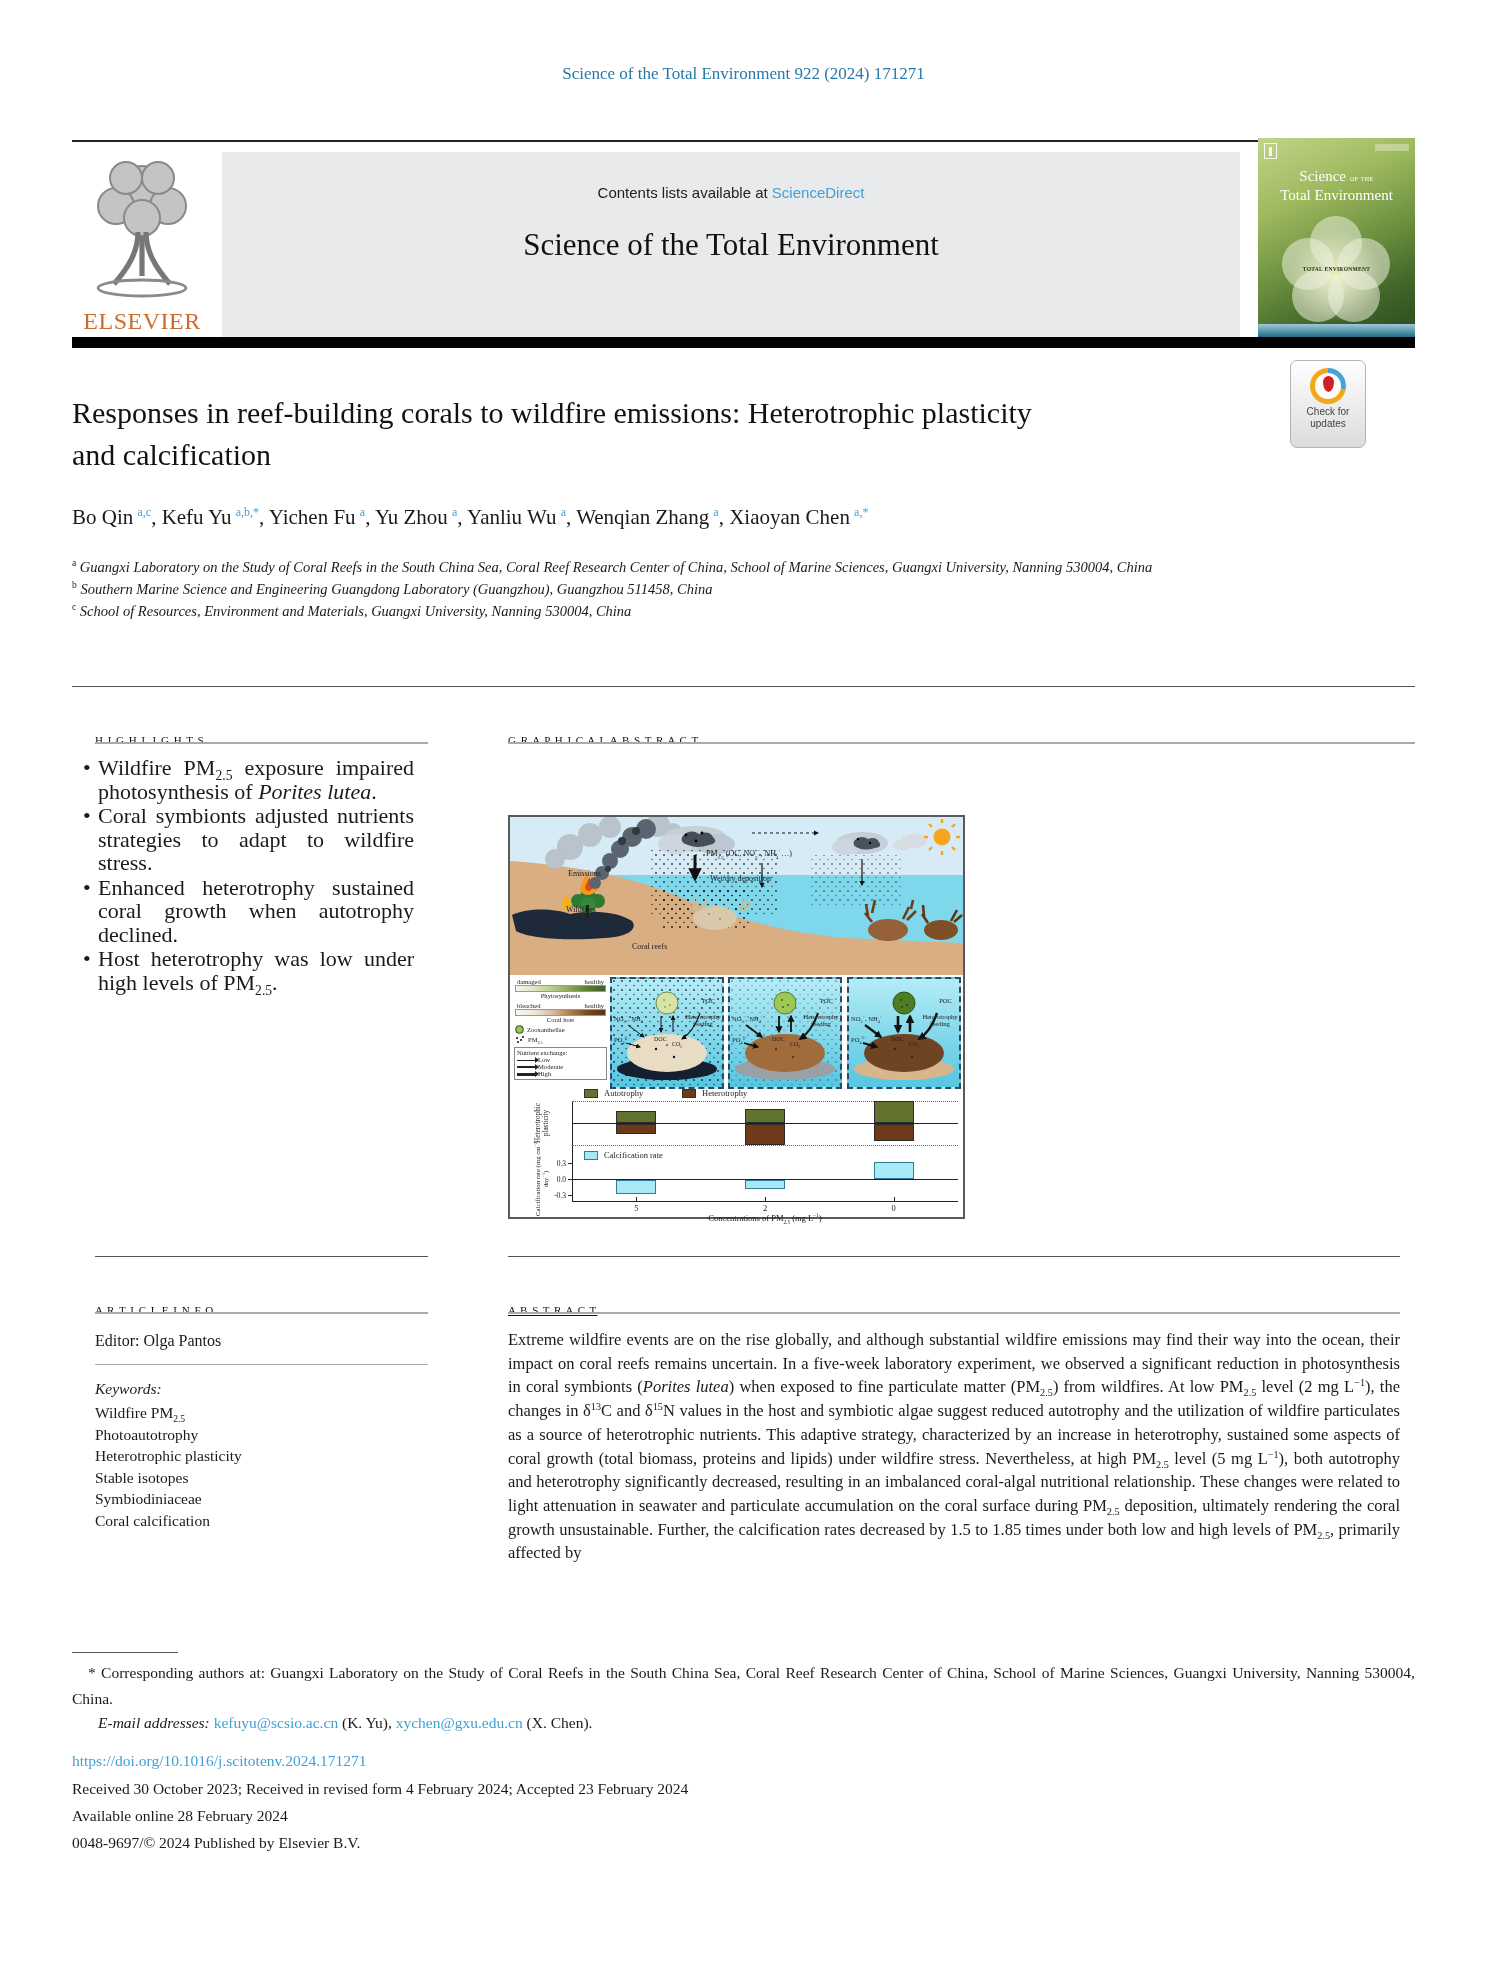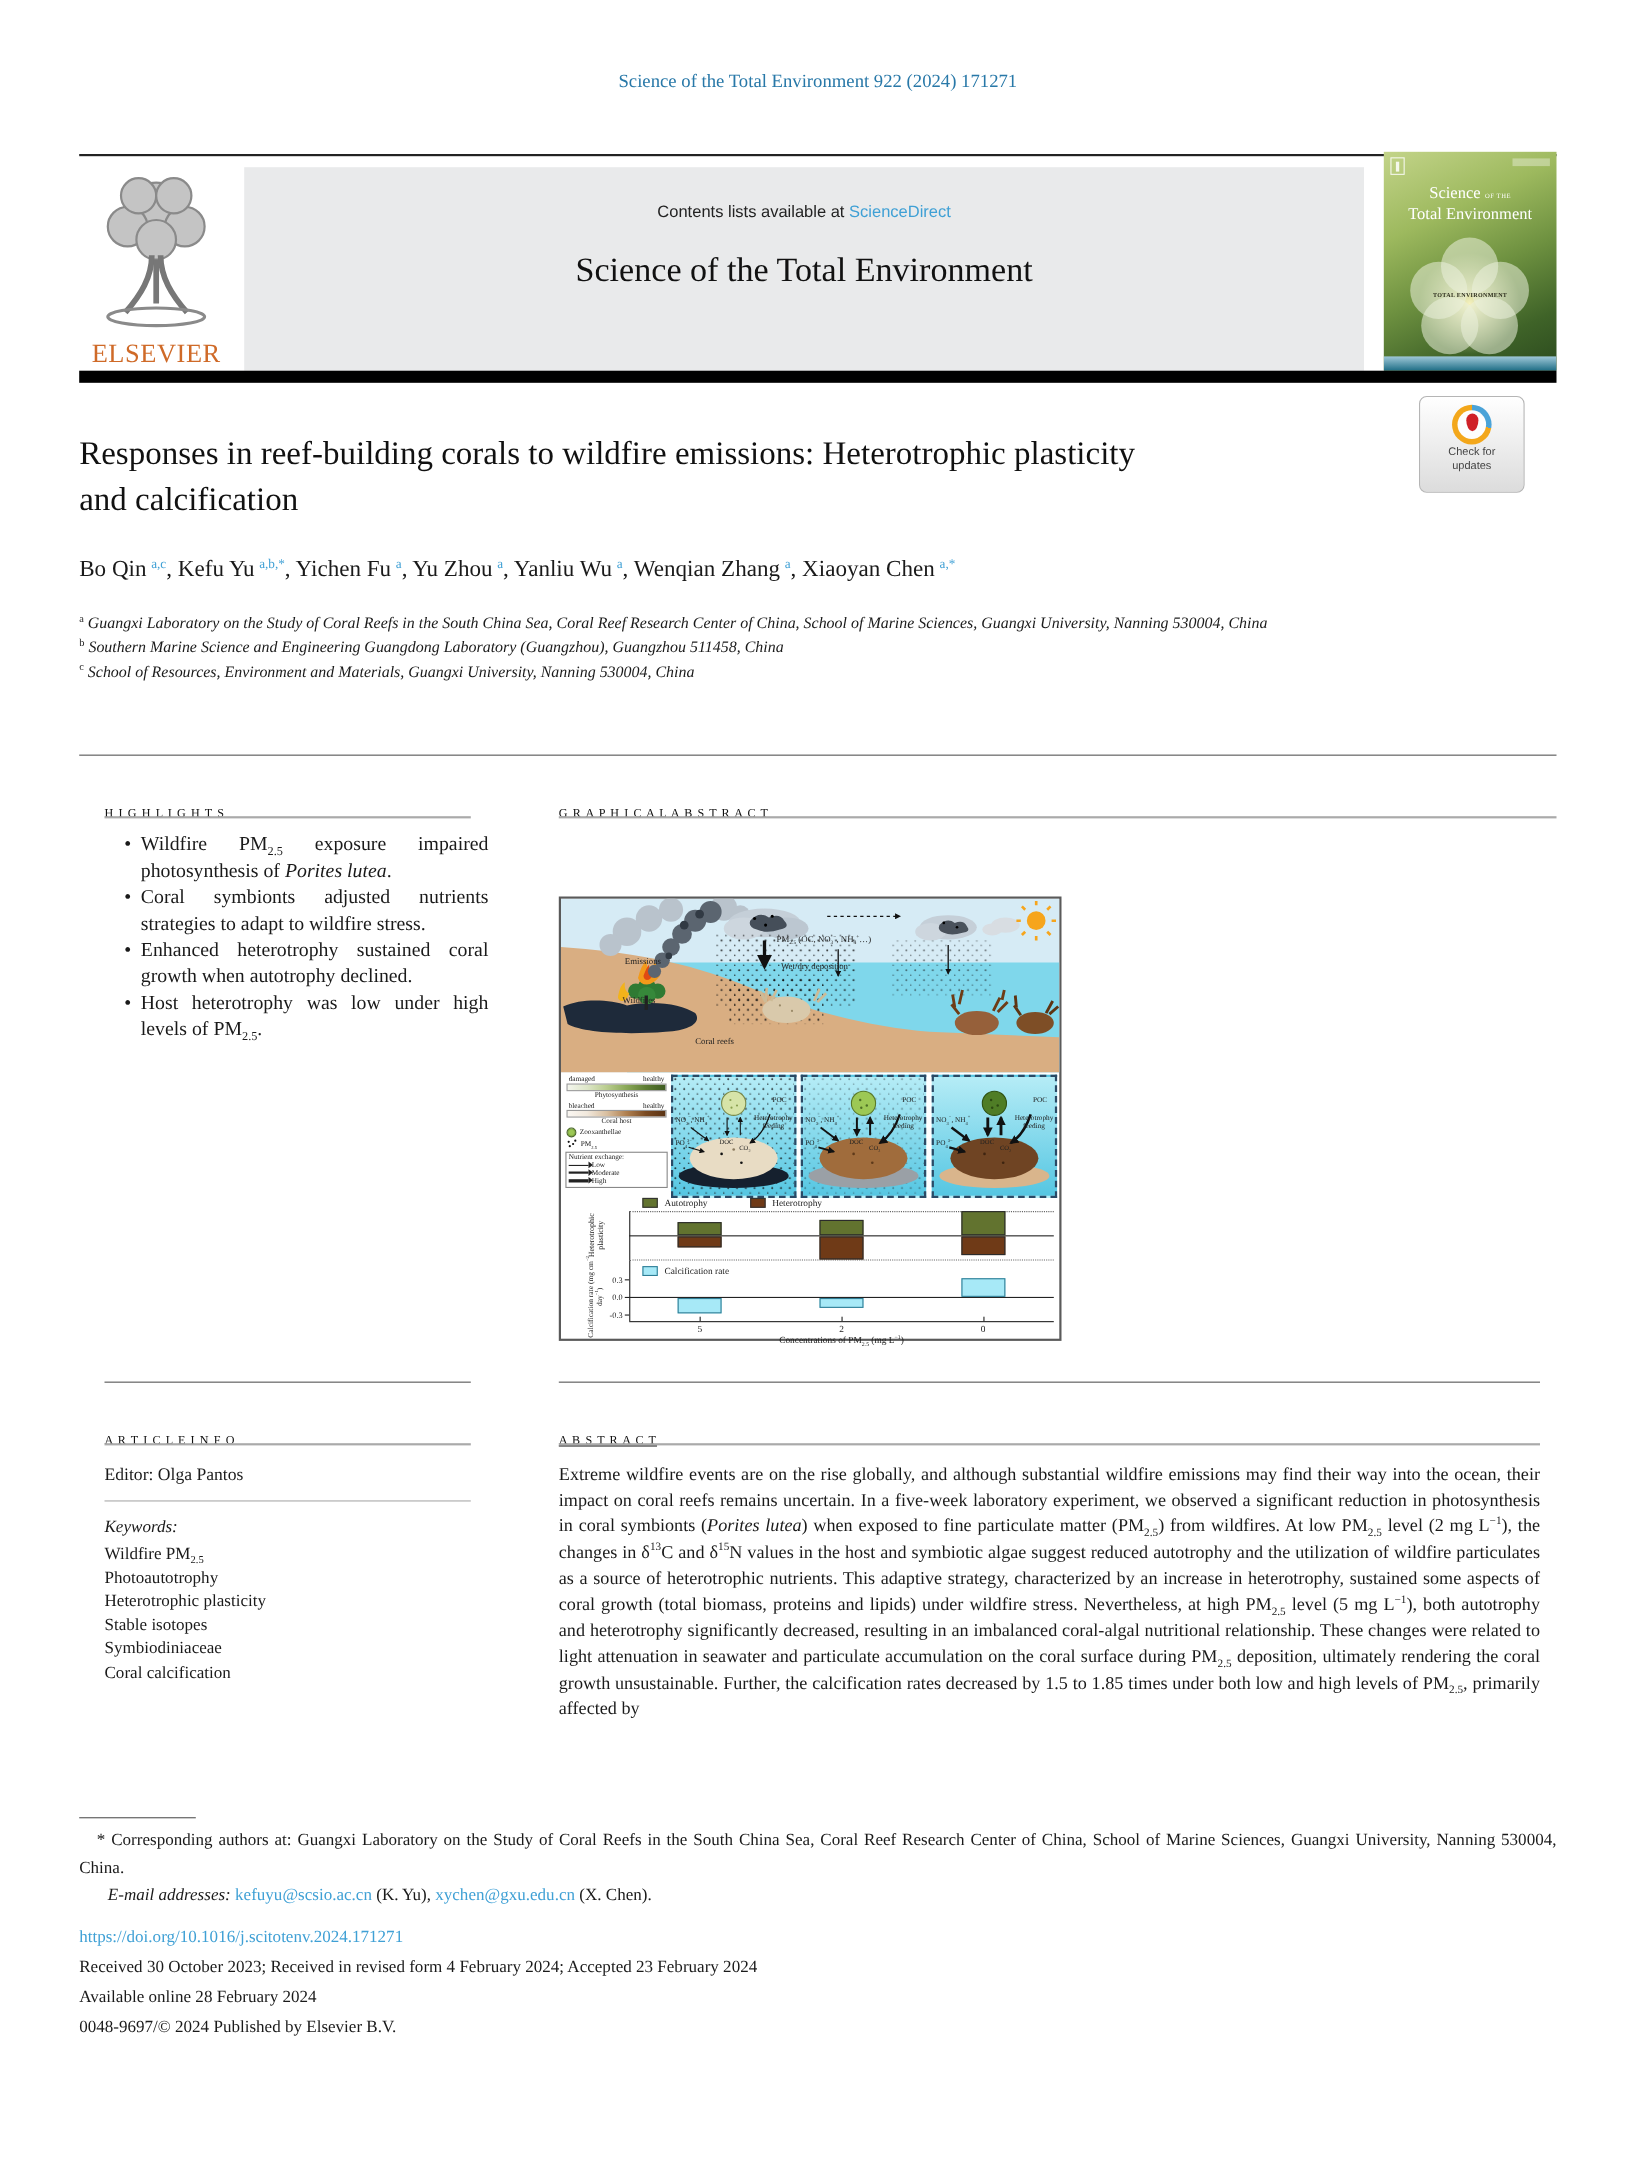--- a/index.html
+++ b/index.html
@@ -33,42 +33,42 @@
   #cover-center { position:absolute; top:128px; left:0; width:100%; text-align:center; font-size:5.5px; font-weight:bold; color:#2e2e1e; letter-spacing:0.3px; }
   #cover-elsmark { position:absolute; top:5px; left:6px; width:13px; height:16px; border:1px solid rgba(255,255,255,0.85); }
   #cover-elsmark:after { content:""; position:absolute; left:4px; top:3px; width:3px; height:9px; background:rgba(255,255,255,0.85); }
   #cover-topright { position:absolute; top:6px; right:6px; width:34px; height:7px; background:rgba(255,255,255,0.35); }
   #cover-strip { position:absolute; bottom:0; left:0; width:100%; height:13px; background:linear-gradient(#9fc8d8,#1f6e86); }
 
   #black-bar { top:337px; left:72px; width:1343px; height:11px; background:#000; }
 
   #article-title { top:392px; left:72px; width:980px; font-size:30px; line-height:42px; color:#111; }
 
-  #check-badge { top:360px; left:1290px; width:96px; height:88px; border:1px solid #b5b5b5; border-radius:7px;
+  #check-badge { top:360px; left:1290px; width:76px; height:88px; border:1px solid #b5b5b5; border-radius:7px;
                  background:linear-gradient(#ffffff,#dcdcdc); text-align:center; cursor:pointer; }
   #check-ring { margin:7px auto 2px; width:36px; height:36px; border-radius:50%;
                 background:conic-gradient(#4aa3d8 0 100deg,#f3a71b 100deg 360deg); position:relative; }
   #check-ring .inner { position:absolute; left:5px; top:5px; width:26px; height:26px; border-radius:50%; background:#fdfdfd; }
   #check-ring .drop { position:absolute; left:13px; top:8px; width:11px; height:16px; background:#cf2027;
                       border-radius:50% 50% 50% 50% / 38% 38% 62% 62%; }
   #check-badge .txt { font-family:"Liberation Sans", sans-serif; font-size:10px; line-height:12px; color:#444; }
 
   #authors-line { top:505px; left:72px; width:1200px; font-size:21px; }
   .au sup { color:#3fa0d5; font-size:12px; }
 
   #affiliations { top:556px; left:72px; width:1120px; font-size:14.5px; line-height:22px; }
   .affil i { font-size:14.5px; }
   .affil sup { font-size:9.5px; color:#222; font-style:normal; }
 
   #rule-mid { top:686px; left:72px; width:1343px; height:1px; background:#555; }
 
   .sec-head { font-size:11px; letter-spacing:1px; color:#111;margin-top:22px; }
   #hl-head { top:712px; left:95px; }
   #hl-rule { top:742px; left:95px; width:333px; height:2px; background:#aaa; }
-  #hl-list { top:756px; left:111px; width:333px; font-size:18px; line-height:23.5px; text-align:justify; list-style:none; }
+  #hl-list { top:756px; left:81px; width:333px; font-size:22px; line-height:23.5px; text-align:justify; list-style:none; }
   #hl-list li { padding-left:17px; position:relative; margin-bottom:1px; }
   #hl-list li:before { content:"\2022"; position:absolute; left:2px; }
 
   #ga-head { top:712px; left:508px;text-align:right; }
   #ga-rule { top:742px; left:508px; width:907px; height:2px; background:#aaa; }
 
   #figure { top:815px; left:508px; width:457px; height:404px; border:2px solid #5a5a5a; background:#fff; }
   #ga-scene { position:absolute; left:0; top:0; width:453px; height:158px; }
   .ga-lbl { position:absolute; font-size:8px; color:#222; white-space:nowrap; }
 

